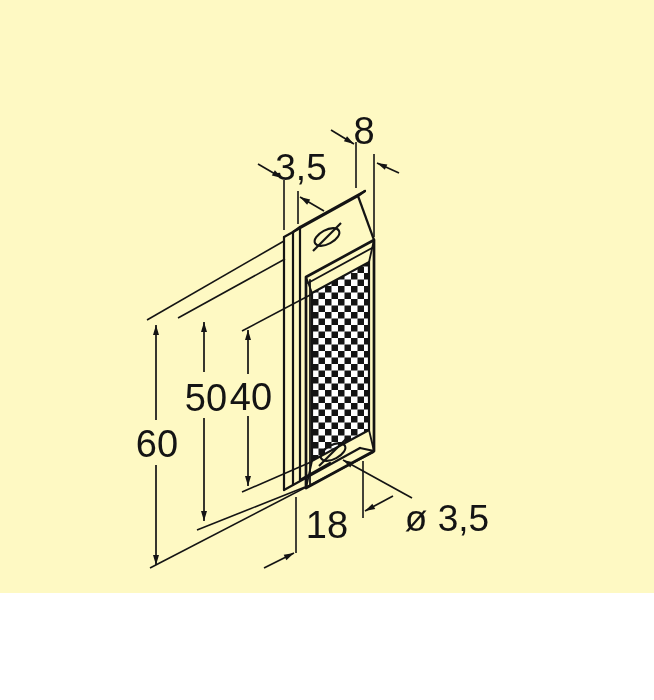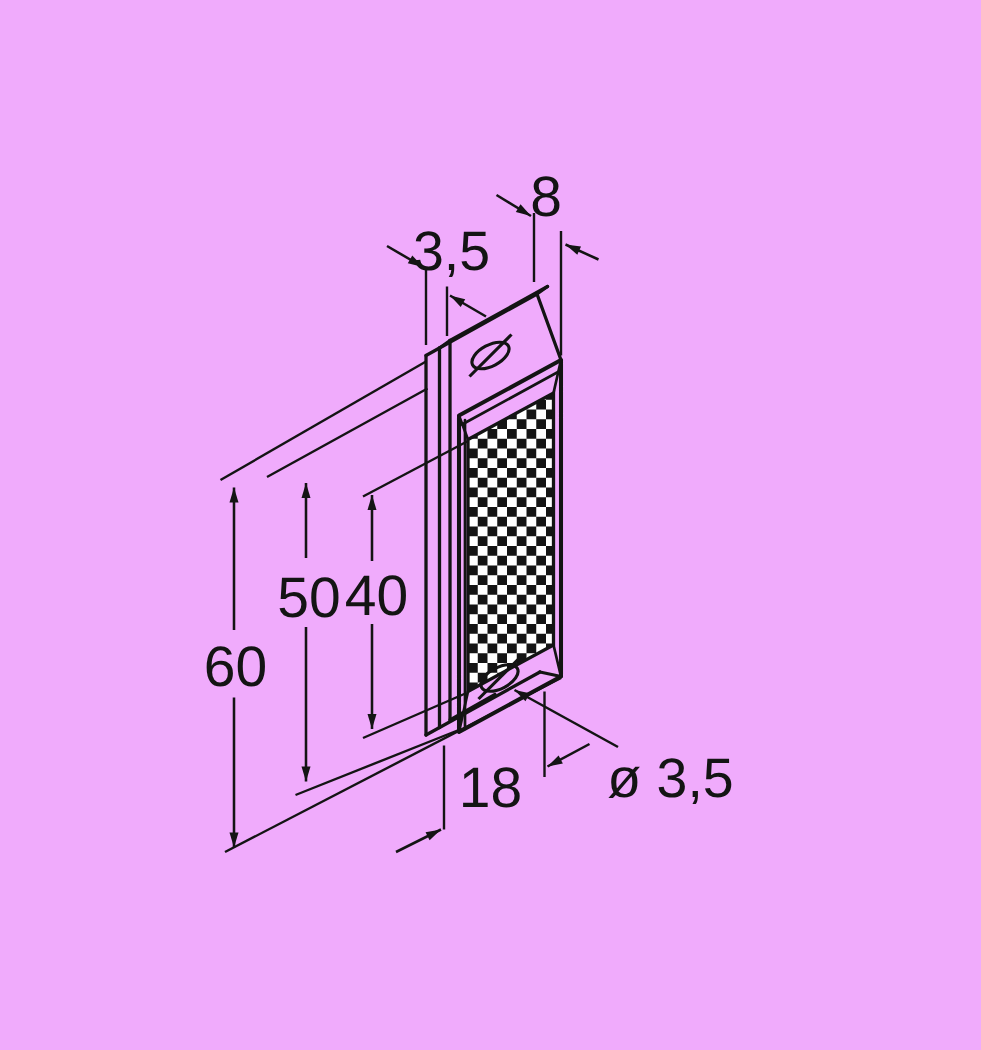--- a/index.html
+++ b/index.html
@@ -1,16 +1,16 @@
 <!DOCTYPE html>
 <html><head>
 <meta charset="utf-8">
 <style>
   html,body{margin:0;padding:0;background:#ffffff;}
-  .stage{position:relative;width:654px;height:700px;background:#f0abfc;overflow:hidden;}
+  .stage{position:relative;width:654px;height:593px;background:#fef9c3;overflow:hidden;}
   svg{position:absolute;left:0;top:0;}
   .part{fill:none;stroke:#141414;stroke-width:2.2;stroke-linecap:round;stroke-linejoin:round;}
   .frame{fill:none;stroke:#141414;stroke-width:2.7;stroke-linecap:round;stroke-linejoin:round;}
   .accent{fill:none;stroke:#141414;stroke-width:1.8;stroke-linecap:round;}
   .dim{fill:none;stroke:#141414;stroke-width:1.7;stroke-linecap:butt;}
   .ext{fill:none;stroke:#141414;stroke-width:1.6;stroke-linecap:butt;}
   .hole{fill:none;stroke:#141414;stroke-width:2.1;}
   text{font-family:"Liberation Sans","DejaVu Sans",sans-serif;fill:#141414;}
   .dimtext{font-size:38px;}
   .dimtext-sm{font-size:37px;}

